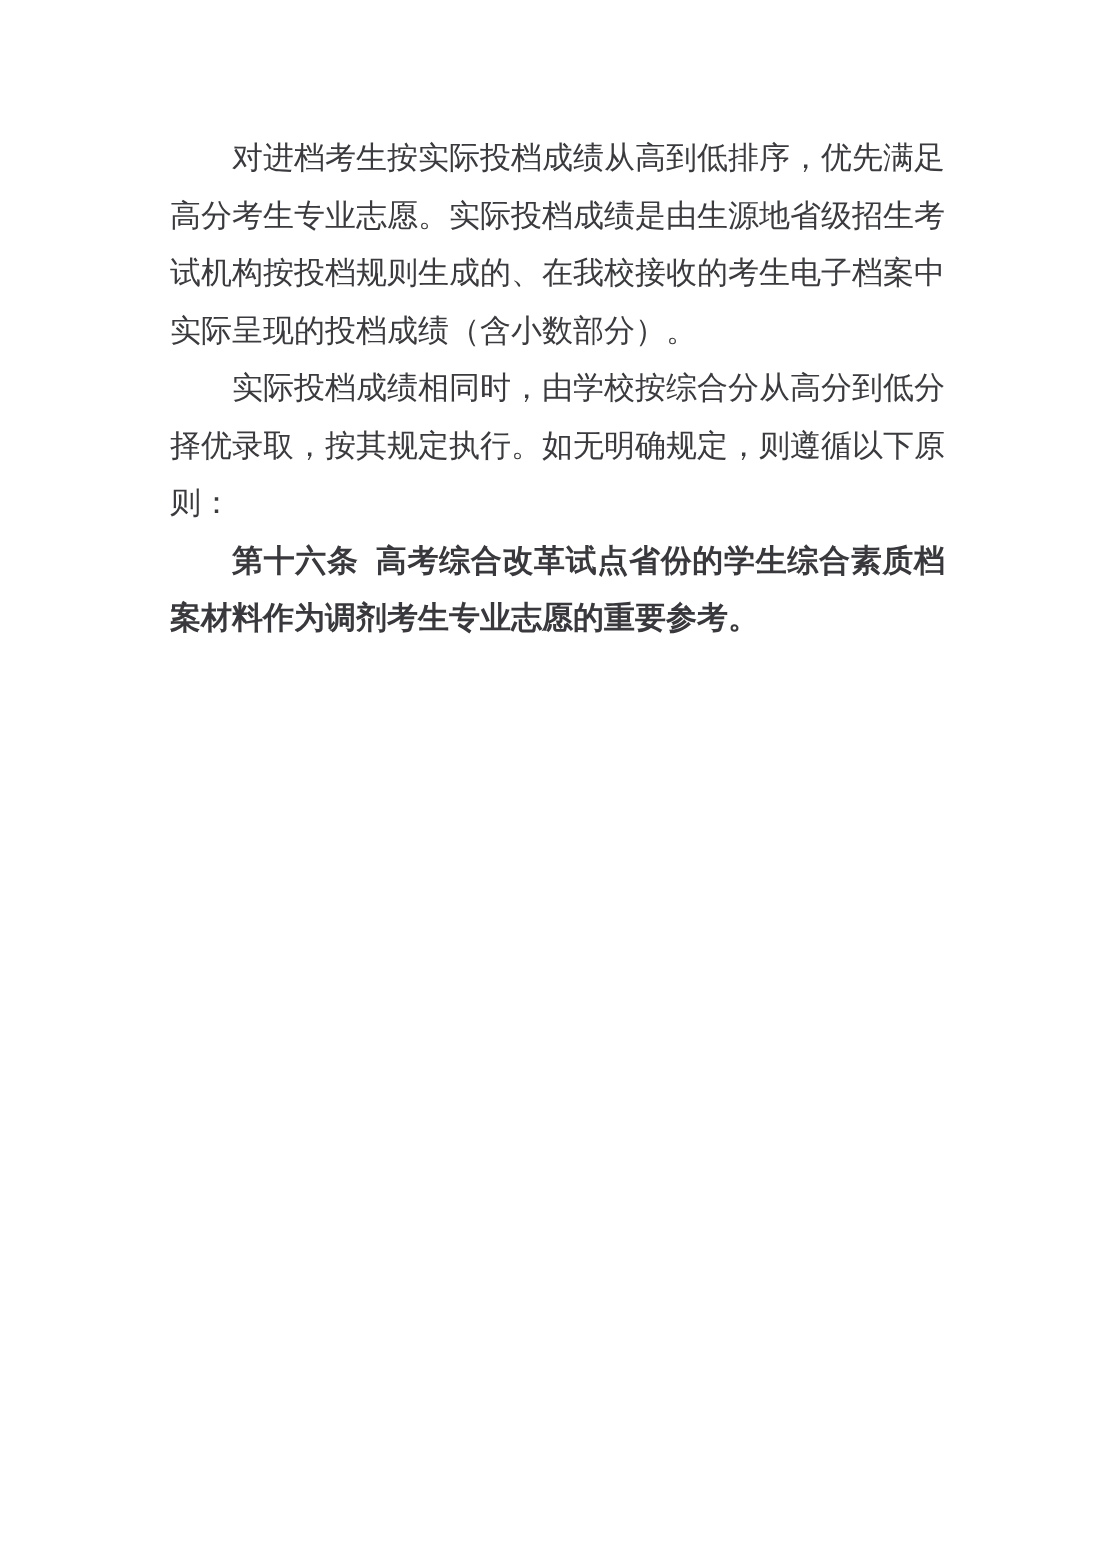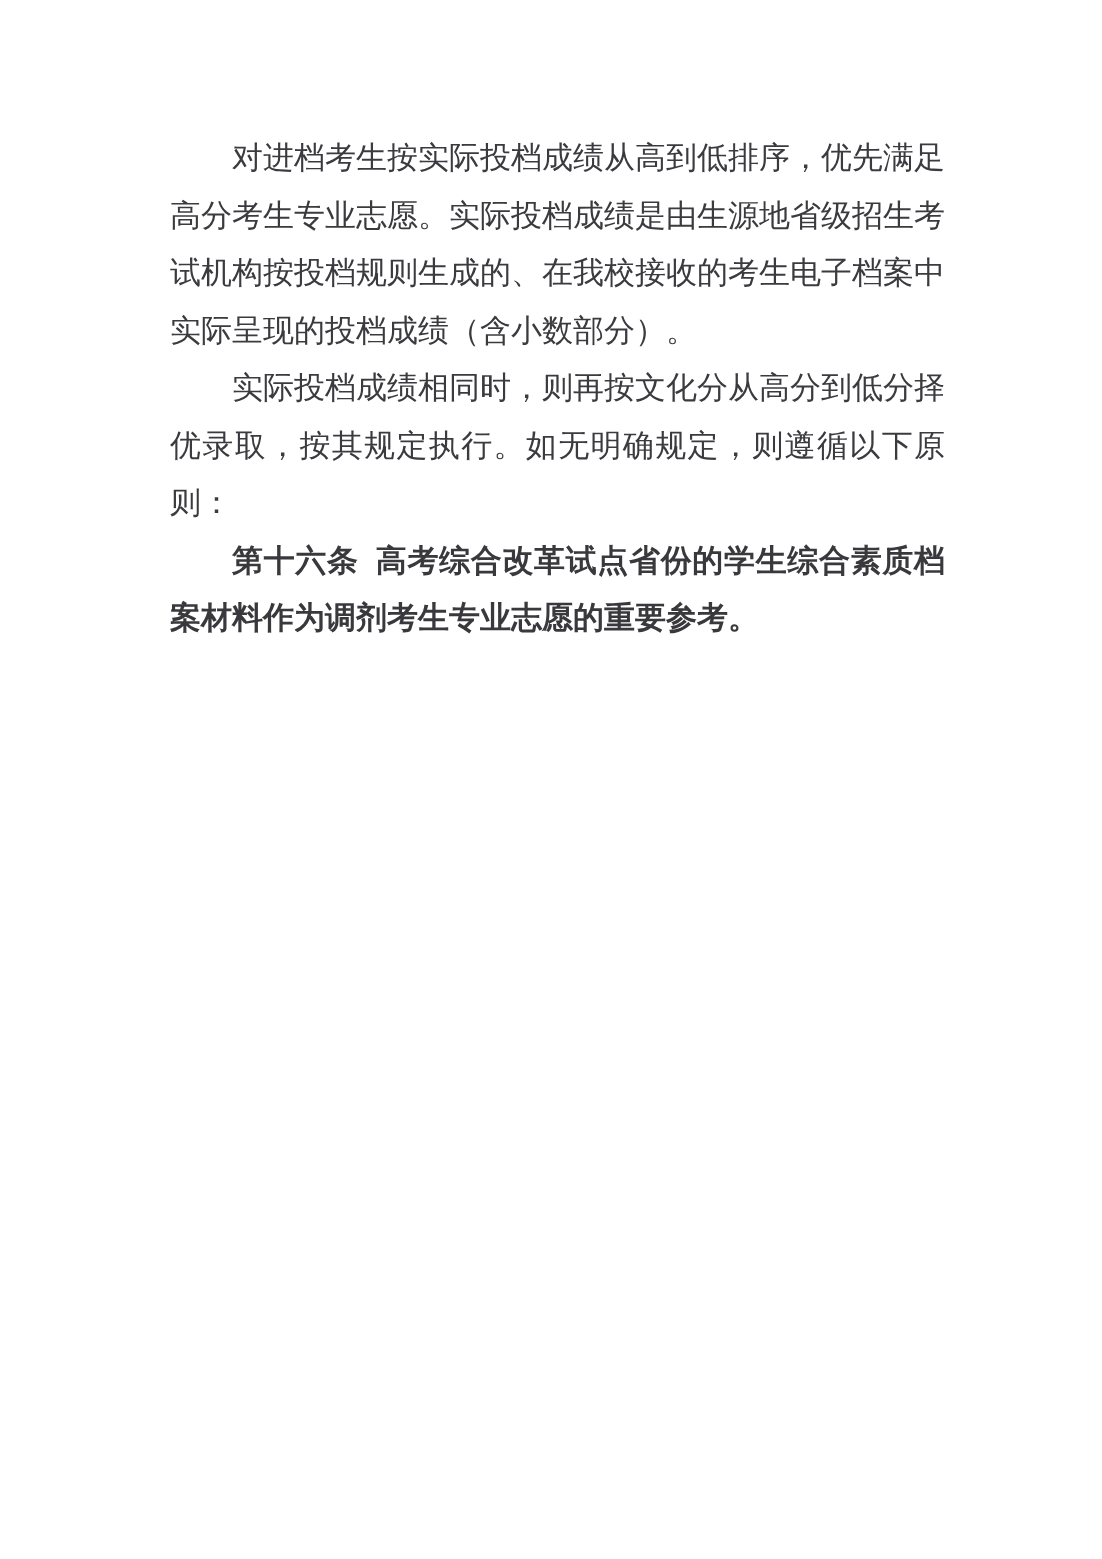--- a/index.html
+++ b/index.html
@@ -41,16 +41,16 @@
     margin-right: 0.55em;
     margin-top: 16px;
   }
 </style>
 </head>
 <body>
 
 <div class="page">
   <div class="doc-body">
     <p>对进档考生按实际投档成绩从高到低排序，优先满足高分考生专业志愿。实际投档成绩是由生源地省级招生考试机构按投档规则生成的、在我校接收的考生电子档案中实际呈现的投档成绩（含小数部分）。</p>
-    <p>实际投档成绩相同时，则再按文化分从高分到低分择优录取，按其规定执行。如无明确规定，则遵循以下原则：</p>
+    <p>实际投档成绩相同时，由学校按综合分从高分到低分择优录取，按其规定执行。如无明确规定，则遵循以下原则：</p>
     <p class="article-clause"><span class="article-term">第十六条</span><span>高考综合改革试点省份的学生综合素质档案材料作为调剂考生专业志愿的重要参考。</span></p>
   </div>
 </div>
 
 </body></html>

